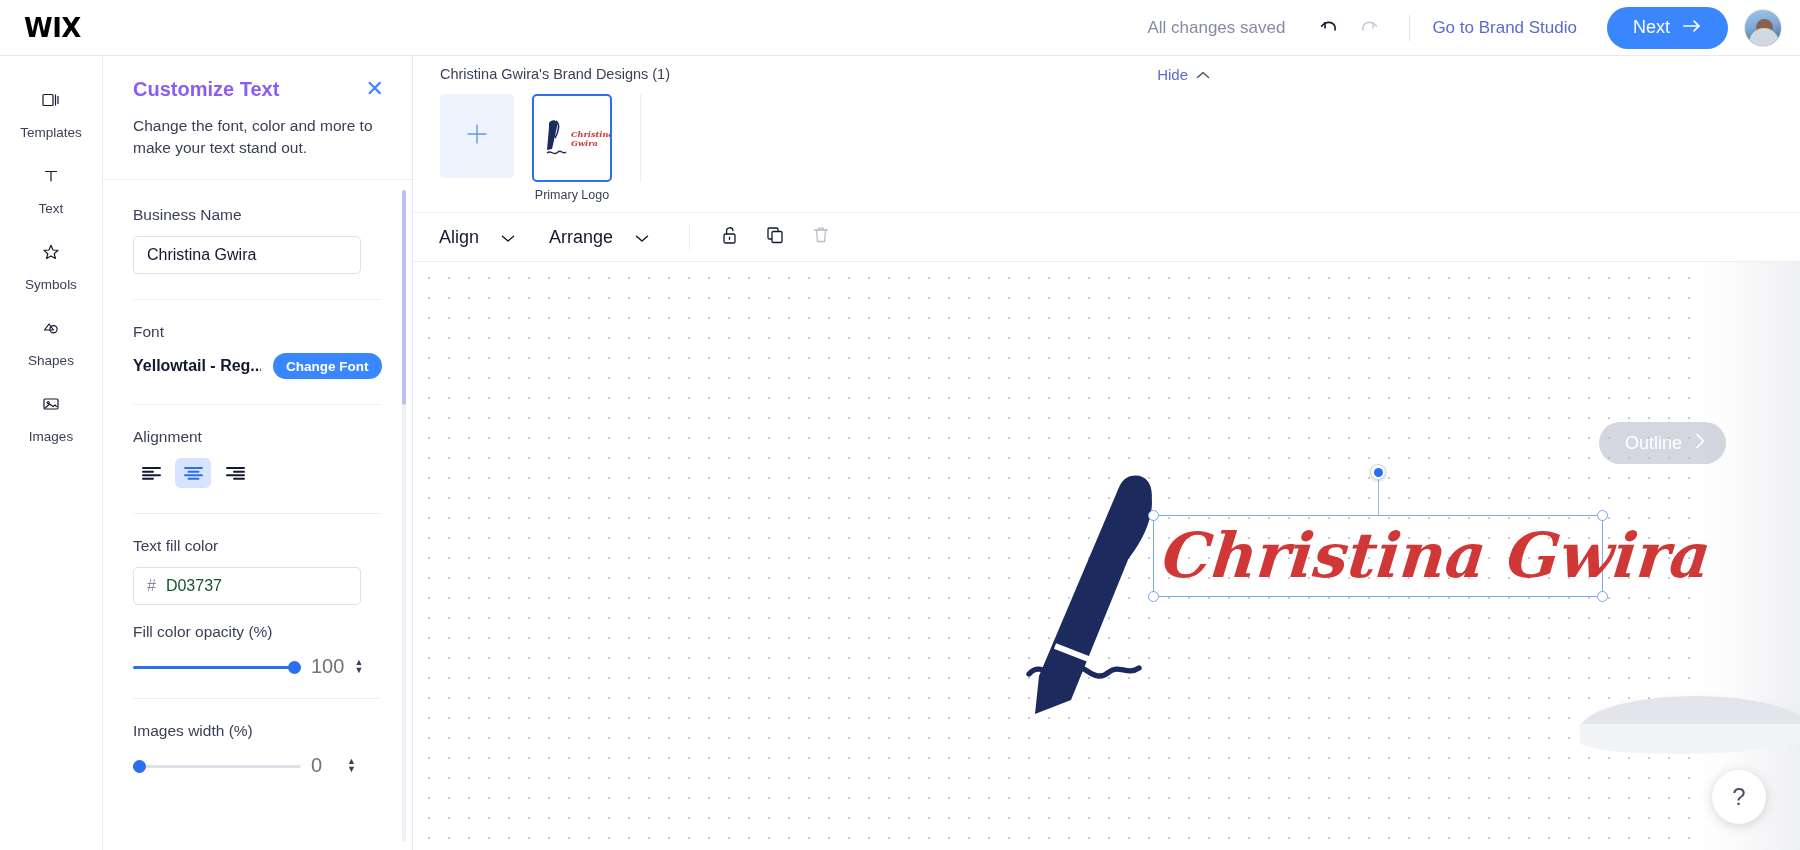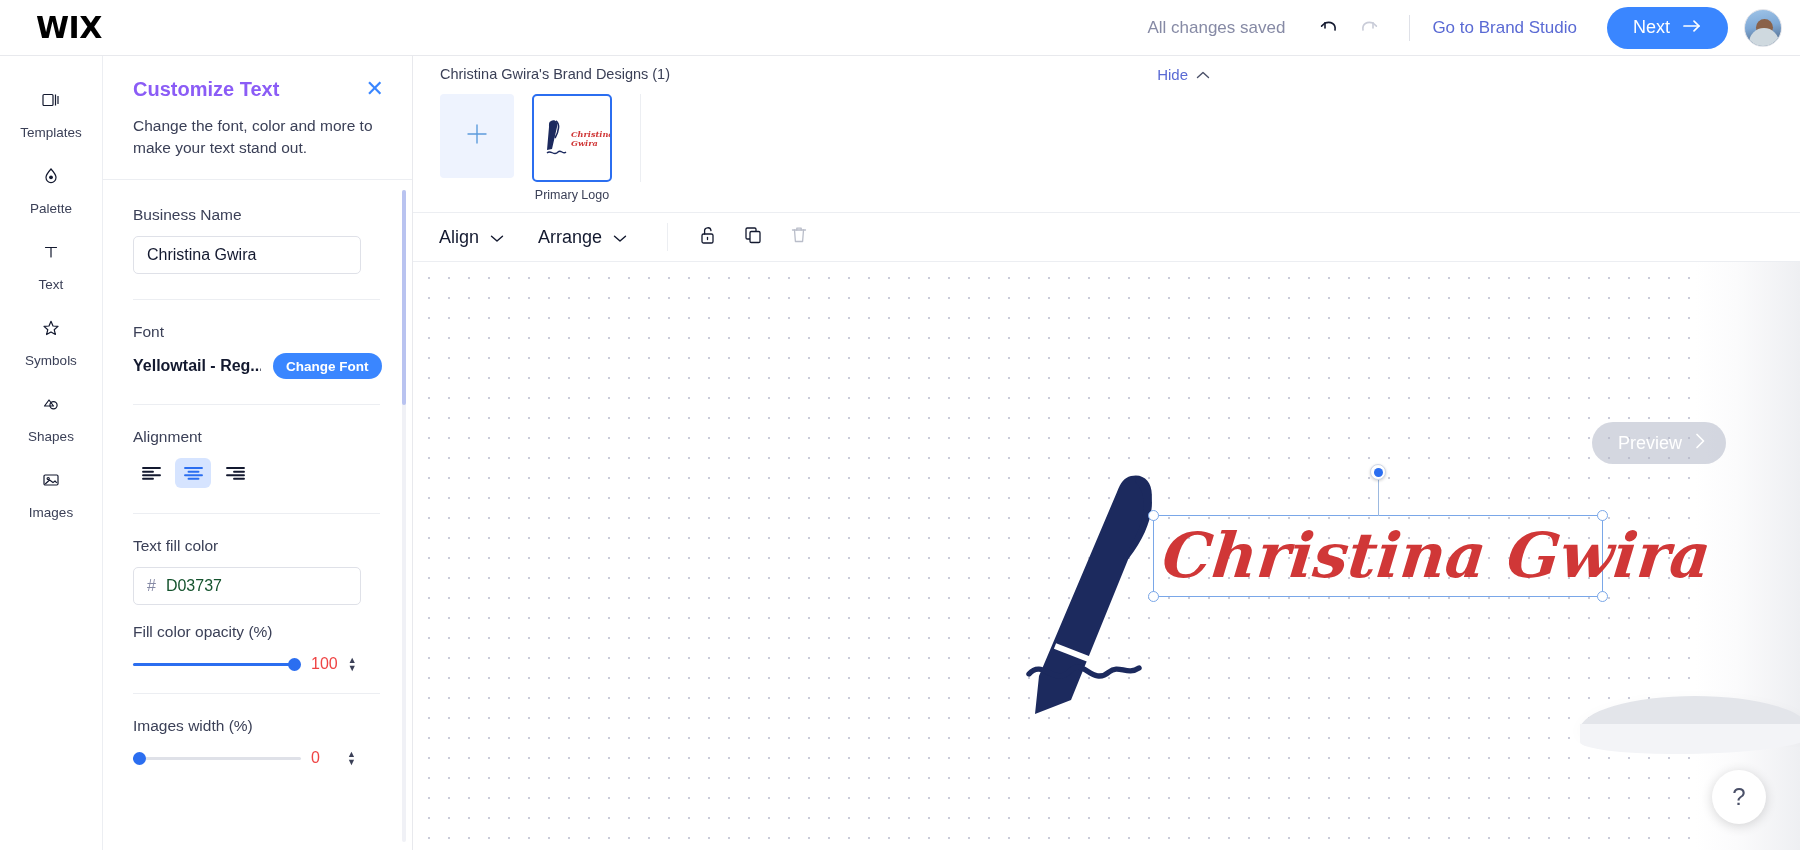--- a/index.html
+++ b/index.html
@@ -12,22 +12,22 @@
 
   
   .topbar {
     height: 56px; min-height: 56px;
     display: flex; align-items: center;
     border-bottom: 1px solid #e8e9ed;
     background: #fff; position: relative; z-index: 30;
   }
   .wix-logo {
     font-family: "DejaVu Sans", sans-serif;
-    font-weight: 700; font-size: 30px; letter-spacing: -0.5px;
-    color: #000; margin-left: 36px; line-height: 1;
+    font-weight: 700; font-size: 26px; letter-spacing: -0.5px;
+    color: #000; margin-left: 24px; line-height: 1;
   }
   .topbar-right {
     margin-left: auto; display: flex; align-items: center; gap: 0; padding-right: 18px;
   }
   .saved-text { color: #868aa5; font-size: 17px; margin-right: 26px; }
   .icon-btn {
     width: 38px; height: 38px; display: flex; align-items: center; justify-content: center;
     cursor: pointer; border-radius: 50%;
   }
   .icon-btn svg { display: block; }
@@ -116,21 +116,21 @@
     border-radius: 5px; display: flex; align-items: center; padding: 0 8px 0 13px;
   }
   .hash { color: #868aa5; font-size: 16px; margin-right: 10px; }
   .hex-val { flex: 1; font-size: 16px; color: #14532d; border: none; outline: none; font-family: Liberation Sans, sans-serif; background: transparent; }
   .swatch { width: 22px; height: 22px; border-radius: 3px; cursor: pointer; }
   .slider-row { display: flex; align-items: center; gap: 10px; margin-top: 14px; }
   .slider { position: relative; width: 168px; height: 14px; cursor: pointer; }
   .slider-track { position: absolute; top: 6px; left: 0; right: 0; height: 3px; background: #dfe1e8; border-radius: 2px; }
   .slider-fill { position: absolute; top: 6px; left: 0; height: 3px; background: #2b6ef0; border-radius: 2px; }
   .slider-knob { position: absolute; top: 1px; width: 13px; height: 13px; border-radius: 50%; background: #2b6ef0; }
-  .slider-num { font-size: 16px; color: #ef4444; min-width: 26px; }
+  .slider-num { font-size: 20px; color: #737373; min-width: 26px; }
   .stepper { display: flex; flex-direction: column; gap: 1px; color: #3b4057; cursor: pointer; }
   .stepper span { font-size: 9px; line-height: 7px; }
   .panel-scrollbar {
     position: absolute; right: 6px; top: 10px; width: 4px; height: 215px;
     background: #b9c3f0; border-radius: 3px;
   }
   .panel-track {
     position: absolute; right: 6px; top: 10px; width: 4px; bottom: 8px;
     background: #f0f1f6; border-radius: 3px;
   }
@@ -155,21 +155,21 @@
     border-radius: 5px; display: flex; align-items: center; justify-content: center;
     position: relative; overflow: hidden;
   }
   .thumb-label { font-size: 12.5px; color: #3b4057; }
   .thumbs-div { width: 1px; height: 88px; background: #eceef2; margin-left: 10px; }
 
   .tool-bar {
     height: 50px; border-top: 1px solid #eceef2; border-bottom: 1px solid #eceef2;
     display: flex; align-items: center; padding-left: 26px; gap: 0; margin-top: 10px;
   }
-  .tool-dd { display: flex; align-items: center; gap: 11px; font-size: 18px; color: #13192f; cursor: pointer; margin-right: 34px; }
+  .tool-dd { display: flex; align-items: center; gap: 22px; font-size: 18px; color: #13192f; cursor: pointer; margin-right: 34px; }
   .tool-sep { width: 1px; height: 28px; background: #eceef2; margin: 0 22px 0 6px; }
   .tool-icon { width: 34px; height: 34px; display: flex; align-items: center; justify-content: center; cursor: pointer; margin-right: 12px; }
 
   
   .canvas {
     flex: 1; position: relative; overflow: hidden;
     background-color: #fff;
     background-image: radial-gradient(circle, #c9cbd8 1.1px, transparent 1.1px);
     background-size: 20px 20px; background-position: 6px 6px;
   }
@@ -283,29 +283,20 @@
       <div class="rail-item">
         <span class="rail-icon">
           <svg width="20" height="20" viewBox="0 0 20 20" fill="none" stroke="#13192f" stroke-width="1.2">
             <rect x="2" y="4.5" width="10" height="11" rx="1"></rect>
               <path d="M14.5 4.5 v11 M17 6 v8"></path>
           </svg>
         </span>
         <span class="rail-label">Templates</span>
       </div>
 
-      <div class="rail-item">
-        <span class="rail-icon">
-          <svg width="20" height="20" viewBox="0 0 20 20" fill="none" stroke="#13192f" stroke-width="1.2">
-            <path d="M10 3 C10 3 5 8.5 5 11.6 A5 5 0 0 0 15 11.6 C15 8.5 10 3 10 3Z"></path>
-            <circle cx="10" cy="11.3" r="1.9" fill="#13192f" stroke="none"></circle>
-          </svg>
-        </span>
-        <span class="rail-label">Palette</span>
-      </div>
 
       <div class="rail-item">
         <span class="rail-icon">
           <svg width="20" height="20" viewBox="0 0 20 20" fill="none" stroke="#13192f" stroke-width="1.2" stroke-linecap="round">
             <path d="M4.5 5.5 H15.5 M10 5.5 V15"></path>
           </svg>
         </span>
         <span class="rail-label">Text</span>
       </div>
 
@@ -556,21 +547,21 @@
             <div class="handle" style="left:-6px;top:-6px"></div>
             <div class="handle" style="right:-6px;top:-6px"></div>
             <div class="handle" style="left:-6px;bottom:-6px"></div>
             <div class="handle" style="right:-6px;bottom:-6px"></div>
           </div>
 
           <div class="script-text" id="logo-text" style="color: rgb(208, 55, 55);">Christina Gwira</div>
         </div>
 
         <button class="preview-btn">
-          <span>Preview</span>
+          <span>Outline</span>
           <span>
             <svg width="12" height="18" viewBox="0 0 12 18" fill="none" stroke="#fff" stroke-width="1.7" stroke-linecap="round" stroke-linejoin="round">
               <path d="M3 2.5 L9.5 9 L3 15.5"></path>
             </svg>
           </span>
         </button>
 
         <div class="help-btn">?</div>
       </div>
 

